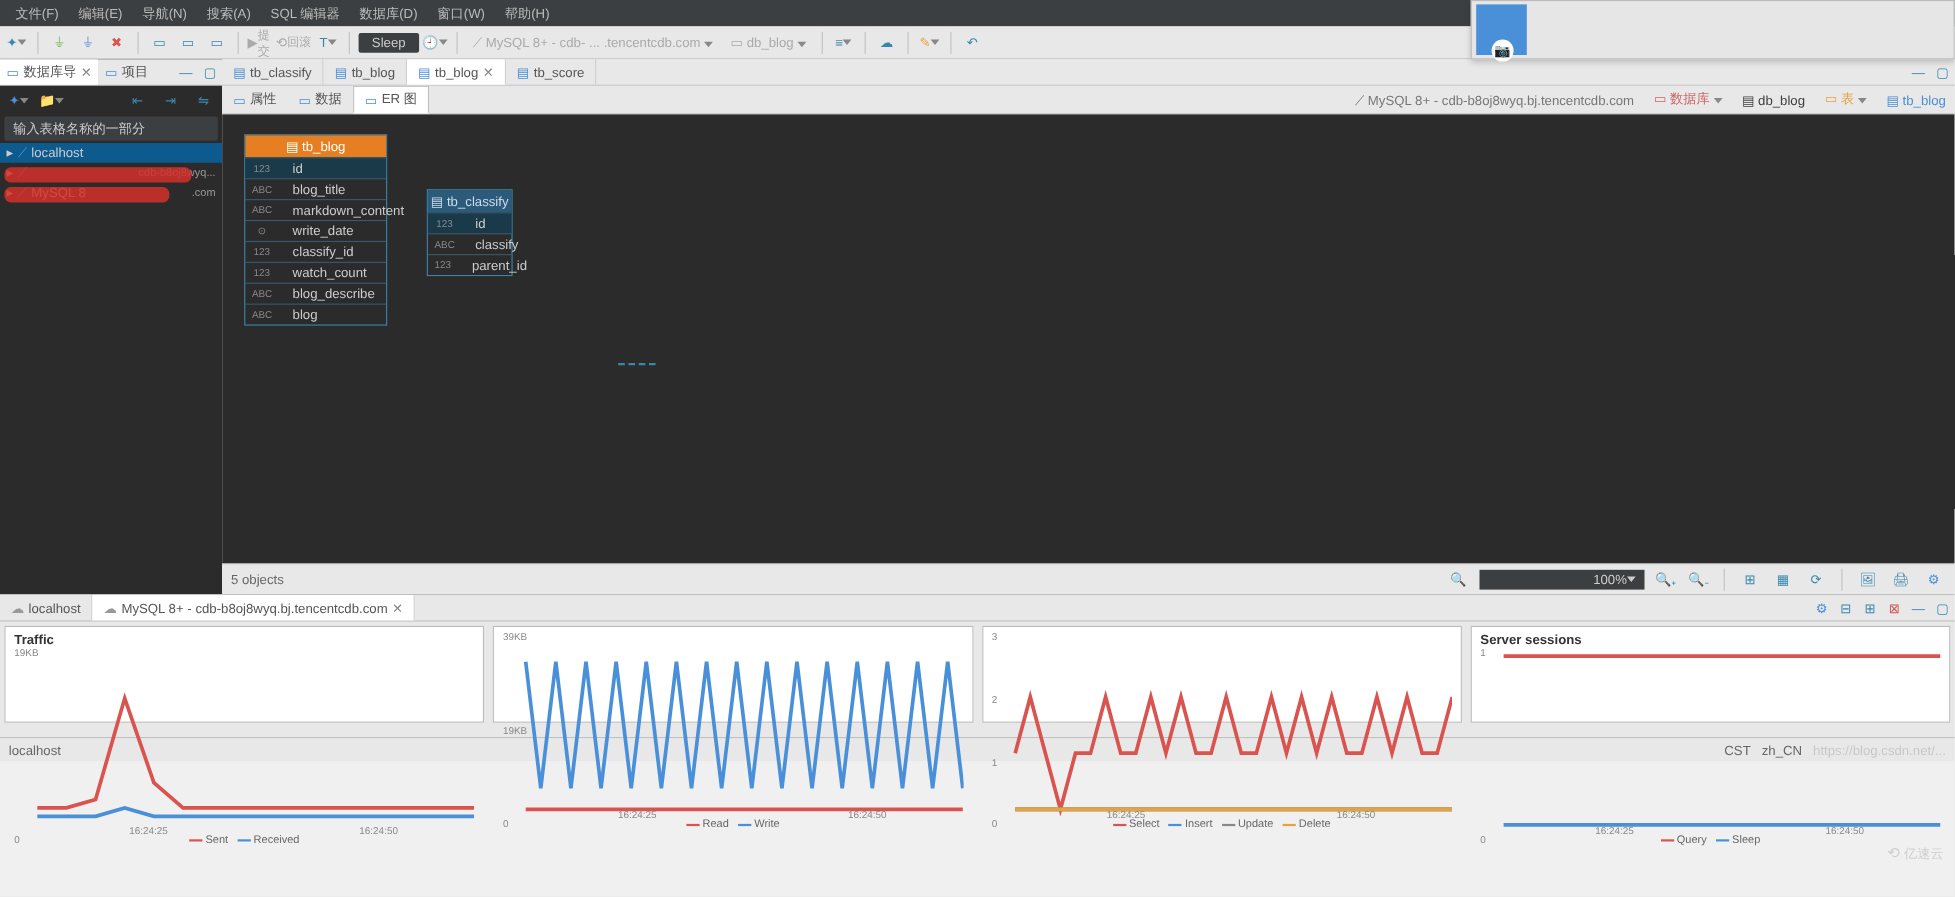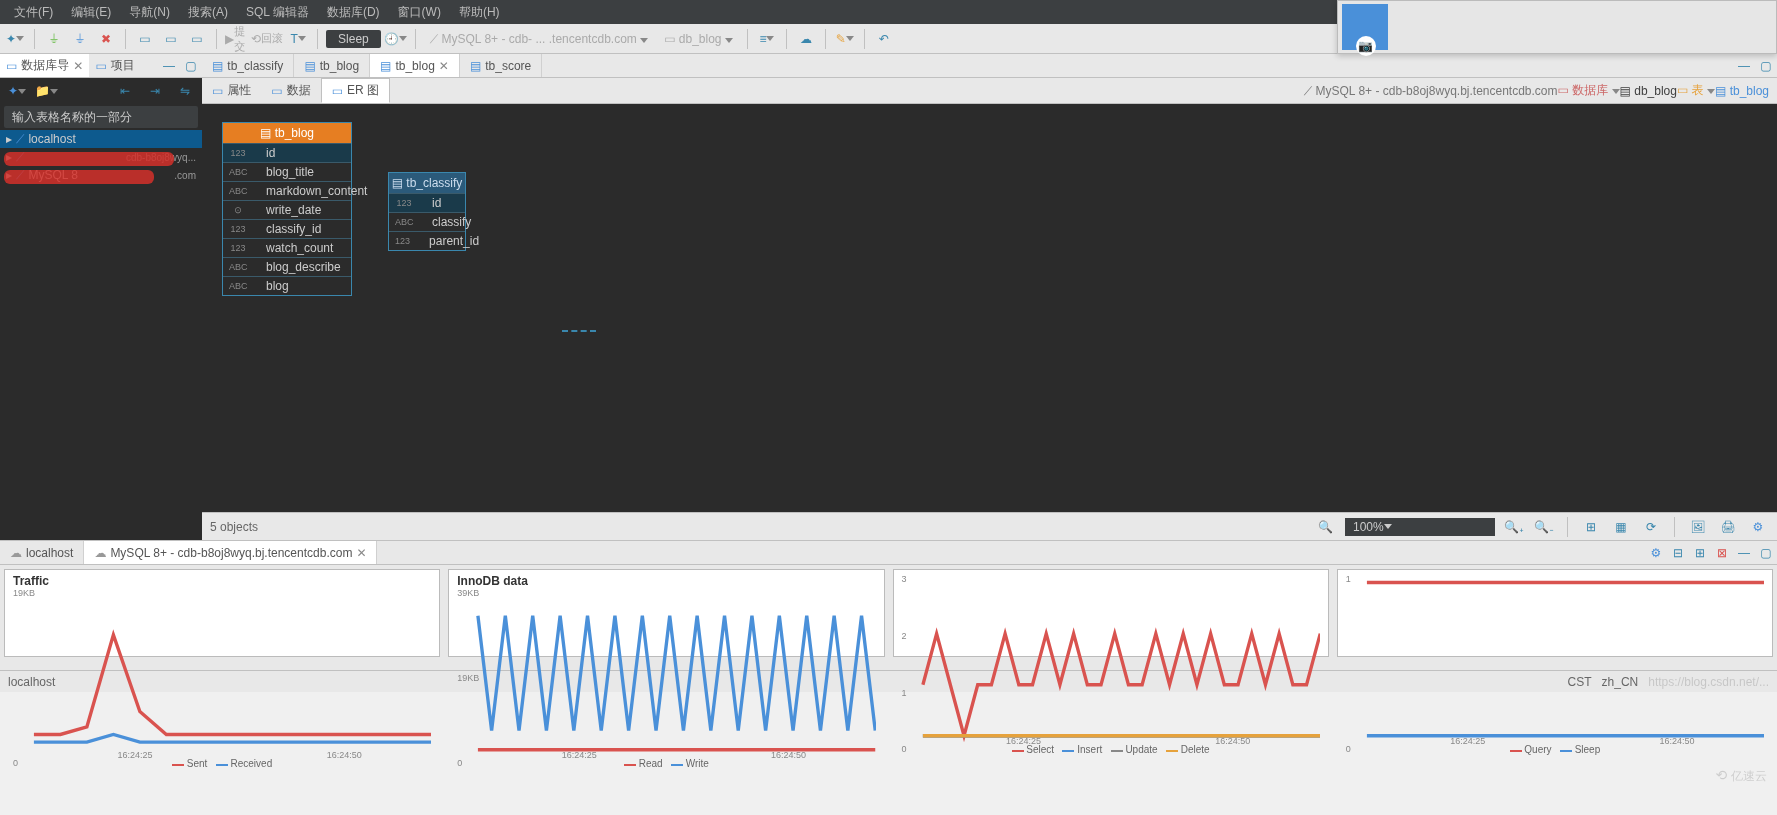--- a/index.html
+++ b/index.html
@@ -25,31 +25,31 @@
 .tree-item{display:flex;align-items:center;padding:2px 6px;gap:4px;position:relative;}
 .tree-item.sel{background:#0d5a8e;}
 .red-scribble{position:absolute;left:4px;height:14px;background:#d4302a;opacity:.85;border-radius:6px;}
 .editor{flex:1;display:flex;flex-direction:column;background:#e8e8e8;}
 .etabs{height:24px;display:flex;align-items:center;border-bottom:1px solid #c0c0c0;background:#e8e8e8;}
 .etab{display:flex;align-items:center;gap:4px;padding:0 10px;height:100%;color:#555;border-right:1px solid #d0d0d0;}
 .etab.active{background:#fff;}
 .subtabs{height:26px;display:flex;align-items:center;background:#e8e8e8;border-bottom:1px solid #c0c0c0;}
 .subtab{display:flex;align-items:center;gap:4px;padding:0 10px;height:100%;color:#555;}
 .subtab.active{background:#fff;border:1px solid #c0c0c0;border-bottom:1px solid #fff;}
-.breadcrumb{margin-left:auto;display:flex;align-items:center;gap:0;padding:0 8px;color:#777;}
+.breadcrumb{margin-left:auto;display:flex;align-items:center;gap:18px;padding:0 8px;color:#777;}
 .canvas{flex:1;background:#2b2b2b;position:relative;}
 .ent{position:absolute;border:1px solid #3a87ad;background:#2b2b2b;}
 .ent-hdr{background:#e67e22;color:#fff;text-align:center;padding:3px 0;display:flex;align-items:center;justify-content:center;gap:4px;}
 .ent-hdr.blue{background:#2b5a7a;color:#cde;}
 .ent-row{display:flex;align-items:center;gap:19px;padding:2px 6px;color:#ccc;border-top:1px solid #3a5a6a;}
 .ent-row.pk{background:#1a3a4a;}
 .col-icon{font-size:9px;color:#888;width:18px;text-align:center;}
 .rel-line{position:absolute;border-top:2px dashed #3a87ad;}
 .status{height:28px;background:#e8e8e8;border-top:1px solid #c0c0c0;display:flex;align-items:center;padding:0 8px;gap:8px;color:#666;}
-.zoom-sel{background:#3c3f41;color:#ccc;padding:2px 8px;width:150px;display:flex;align-items:center;justify-content:flex-start;}
+.zoom-sel{background:#3c3f41;color:#ccc;padding:2px 8px;width:150px;display:flex;align-items:center;justify-content:flex-end;}
 .bottom-panel{height:130px;background:#e8e8e8;border-top:1px solid #c0c0c0;}
 .btabs{height:24px;display:flex;align-items:center;border-bottom:1px solid #c0c0c0;}
 .charts{display:flex;height:96px;padding:4px;gap:8px;}
 .chart{flex:1;border:1px solid #bbb;background:#fff;padding:4px 8px;display:flex;flex-direction:column;}
 .chart-title{font-weight:bold;color:#333;}
 .chart-body{flex:1;position:relative;}
 .chart-legend{text-align:center;font-size:10px;color:#666;}
 .lg-sw{display:inline-block;width:12px;height:2px;vertical-align:middle;}
 .footer{height:22px;background:#e8e8e8;border-top:1px solid #c0c0c0;display:flex;align-items:center;padding:0 8px;color:#666;justify-content:space-between;}
 .watermark{position:absolute;right:10px;bottom:30px;color:rgba(0,0,0,.15);font-size:14px;}
@@ -269,37 +269,37 @@
   <div class="charts" id="charts">
       <div class="chart">
         <div class="chart-title">Traffic</div>
         <div class="chart-body"><div class="ylab" style="top: 0%;">19KB</div><div class="ylab" style="top: 100%;">0</div><div class="xlab" style="left: 25%;">16:24:25</div><div class="xlab" style="left: 75%;">16:24:50</div><svg class="spark" viewBox="0 0 100 40" preserveAspectRatio="none">
             <polyline points="5,34.4 11.333333333333332,34.4 17.666666666666664,32.6 24,11 30.333333333333332,29 36.666666666666664,34.4 43,34.4 49.333333333333336,34.4 55.666666666666664,34.4 62,34.4 68.33333333333333,34.4 74.66666666666666,34.4 81,34.4 87.33333333333334,34.4 93.66666666666667,34.4 100,34.4" fill="none" stroke="#d9534f" stroke-width="0.8"></polyline>
             <polyline points="5,36.2 11.333333333333332,36.2 17.666666666666664,36.2 24,34.4 30.333333333333332,36.2 36.666666666666664,36.2 43,36.2 49.333333333333336,36.2 55.666666666666664,36.2 62,36.2 68.33333333333333,36.2 74.66666666666666,36.2 81,36.2 87.33333333333334,36.2 93.66666666666667,36.2 100,36.2" fill="none" stroke="#4a90d9" stroke-width="0.8"></polyline>
           </svg></div>
         <div class="chart-legend"><span class="lg-sw" style="background:#d9534f"></span> Sent &nbsp; <span class="lg-sw" style="background:#4a90d9"></span> Received</div>
       </div>
       <div class="chart">
-        <div class="chart-title">InnoDB data</div>
         <div class="chart-body"><div class="ylab" style="top: 0%;">39KB</div><div class="ylab" style="top: 50%;">19KB</div><div class="ylab" style="top: 100%;">0</div><div class="xlab" style="left: 25%;">16:24:25</div><div class="xlab" style="left: 75%;">16:24:50</div><svg class="spark" viewBox="0 0 100 40" preserveAspectRatio="none">
             <polyline points="5,38 8.275862068965518,38 11.551724137931036,38 14.827586206896552,38 18.10344827586207,38 21.379310344827587,38 24.655172413793103,38 27.931034482758623,38 31.20689655172414,38 34.48275862068965,38 37.758620689655174,38 41.03448275862069,38 44.310344827586206,38 47.58620689655172,38 50.862068965517246,38 54.13793103448276,38 57.41379310344828,38 60.68965517241379,38 63.96551724137931,38 67.24137931034483,38 70.51724137931035,38 73.79310344827586,38 77.06896551724138,38 80.3448275862069,38 83.62068965517241,38 86.89655172413792,38 90.17241379310344,38 93.44827586206897,38 96.72413793103449,38 100,38" fill="none" stroke="#d9534f" stroke-width="0.8"></polyline>
             <polyline points="5,6.5 8.275862068965518,33.5 11.551724137931036,6.5 14.827586206896552,33.5 18.10344827586207,6.5 21.379310344827587,33.5 24.655172413793103,6.5 27.931034482758623,33.5 31.20689655172414,6.5 34.48275862068965,33.5 37.758620689655174,6.5 41.03448275862069,33.5 44.310344827586206,6.5 47.58620689655172,33.5 50.862068965517246,6.5 54.13793103448276,33.5 57.41379310344828,6.5 60.68965517241379,33.5 63.96551724137931,6.5 67.24137931034483,33.5 70.51724137931035,6.5 73.79310344827586,33.5 77.06896551724138,6.5 80.3448275862069,33.5 83.62068965517241,6.5 86.89655172413792,33.5 90.17241379310344,6.5 93.44827586206897,33.5 96.72413793103449,6.5 100,33.5" fill="none" stroke="#4a90d9" stroke-width="0.8"></polyline>
           </svg></div>
         <div class="chart-legend"><span class="lg-sw" style="background:#d9534f"></span> Read &nbsp; <span class="lg-sw" style="background:#4a90d9"></span> Write</div>
       </div>
       <div class="chart">
         <div class="chart-body"><div class="ylab" style="top: 0%;">3</div><div class="ylab" style="top: 33.3333%;">2</div><div class="ylab" style="top: 66.6667%;">1</div><div class="ylab" style="top: 100%;">0</div><div class="xlab" style="left: 25%;">16:24:25</div><div class="xlab" style="left: 75%;">16:24:50</div><svg class="spark" viewBox="0 0 100 40" preserveAspectRatio="none">
             <polyline points="5,26 8.275862068965518,14 11.551724137931036,26 14.827586206896552,38 18.10344827586207,26 21.379310344827587,26 24.655172413793103,14 27.931034482758623,26 31.20689655172414,26 34.48275862068965,14 37.758620689655174,26 41.03448275862069,14 44.310344827586206,26 47.58620689655172,26 50.862068965517246,14 54.13793103448276,26 57.41379310344828,26 60.68965517241379,14 63.96551724137931,26 67.24137931034483,14 70.51724137931035,26 73.79310344827586,14 77.06896551724138,26 80.3448275862069,26 83.62068965517241,14 86.89655172413792,26 90.17241379310344,14 93.44827586206897,26 96.72413793103449,26 100,14" fill="none" stroke="#d9534f" stroke-width="0.8"></polyline>
             <polyline points="5,38 8.275862068965518,38 11.551724137931036,38 14.827586206896552,38 18.10344827586207,38 21.379310344827587,38 24.655172413793103,38 27.931034482758623,38 31.20689655172414,38 34.48275862068965,38 37.758620689655174,38 41.03448275862069,38 44.310344827586206,38 47.58620689655172,38 50.862068965517246,38 54.13793103448276,38 57.41379310344828,38 60.68965517241379,38 63.96551724137931,38 67.24137931034483,38 70.51724137931035,38 73.79310344827586,38 77.06896551724138,38 80.3448275862069,38 83.62068965517241,38 86.89655172413792,38 90.17241379310344,38 93.44827586206897,38 96.72413793103449,38 100,38" fill="none" stroke="#4a90d9" stroke-width="0.8"></polyline>
             <polyline points="5,38 8.275862068965518,38 11.551724137931036,38 14.827586206896552,38 18.10344827586207,38 21.379310344827587,38 24.655172413793103,38 27.931034482758623,38 31.20689655172414,38 34.48275862068965,38 37.758620689655174,38 41.03448275862069,38 44.310344827586206,38 47.58620689655172,38 50.862068965517246,38 54.13793103448276,38 57.41379310344828,38 60.68965517241379,38 63.96551724137931,38 67.24137931034483,38 70.51724137931035,38 73.79310344827586,38 77.06896551724138,38 80.3448275862069,38 83.62068965517241,38 86.89655172413792,38 90.17241379310344,38 93.44827586206897,38 96.72413793103449,38 100,38" fill="none" stroke="#888" stroke-width="0.8"></polyline>
             <polyline points="5,38 8.275862068965518,38 11.551724137931036,38 14.827586206896552,38 18.10344827586207,38 21.379310344827587,38 24.655172413793103,38 27.931034482758623,38 31.20689655172414,38 34.48275862068965,38 37.758620689655174,38 41.03448275862069,38 44.310344827586206,38 47.58620689655172,38 50.862068965517246,38 54.13793103448276,38 57.41379310344828,38 60.68965517241379,38 63.96551724137931,38 67.24137931034483,38 70.51724137931035,38 73.79310344827586,38 77.06896551724138,38 80.3448275862069,38 83.62068965517241,38 86.89655172413792,38 90.17241379310344,38 93.44827586206897,38 96.72413793103449,38 100,38" fill="none" stroke="#e6a23c" stroke-width="0.8"></polyline>
           </svg></div>
         <div class="chart-legend"><span class="lg-sw" style="background:#d9534f"></span> Select &nbsp; <span class="lg-sw" style="background:#4a90d9"></span> Insert &nbsp; <span class="lg-sw" style="background:#888"></span> Update &nbsp; <span class="lg-sw" style="background:#e6a23c"></span> Delete</div>
       </div>
       <div class="chart">
+        <div class="chart-title">Server sessions</div>
         <div class="chart-body"><div class="ylab" style="top: 0%;">1</div><div class="ylab" style="top: 100%;">0</div><div class="xlab" style="left: 25%;">16:24:25</div><div class="xlab" style="left: 75%;">16:24:50</div><svg class="spark" viewBox="0 0 100 40" preserveAspectRatio="none">
             <polyline points="5,2 11.333333333333332,2 17.666666666666664,2 24,2 30.333333333333332,2 36.666666666666664,2 43,2 49.333333333333336,2 55.666666666666664,2 62,2 68.33333333333333,2 74.66666666666666,2 81,2 87.33333333333334,2 93.66666666666667,2 100,2" fill="none" stroke="#d9534f" stroke-width="0.8"></polyline>
             <polyline points="5,38 11.333333333333332,38 17.666666666666664,38 24,38 30.333333333333332,38 36.666666666666664,38 43,38 49.333333333333336,38 55.666666666666664,38 62,38 68.33333333333333,38 74.66666666666666,38 81,38 87.33333333333334,38 93.66666666666667,38 100,38" fill="none" stroke="#4a90d9" stroke-width="0.8"></polyline>
           </svg></div>
         <div class="chart-legend"><span class="lg-sw" style="background:#d9534f"></span> Query &nbsp; <span class="lg-sw" style="background:#4a90d9"></span> Sleep</div>
       </div>
     </div>
 </div>
 
 <div class="footer">

